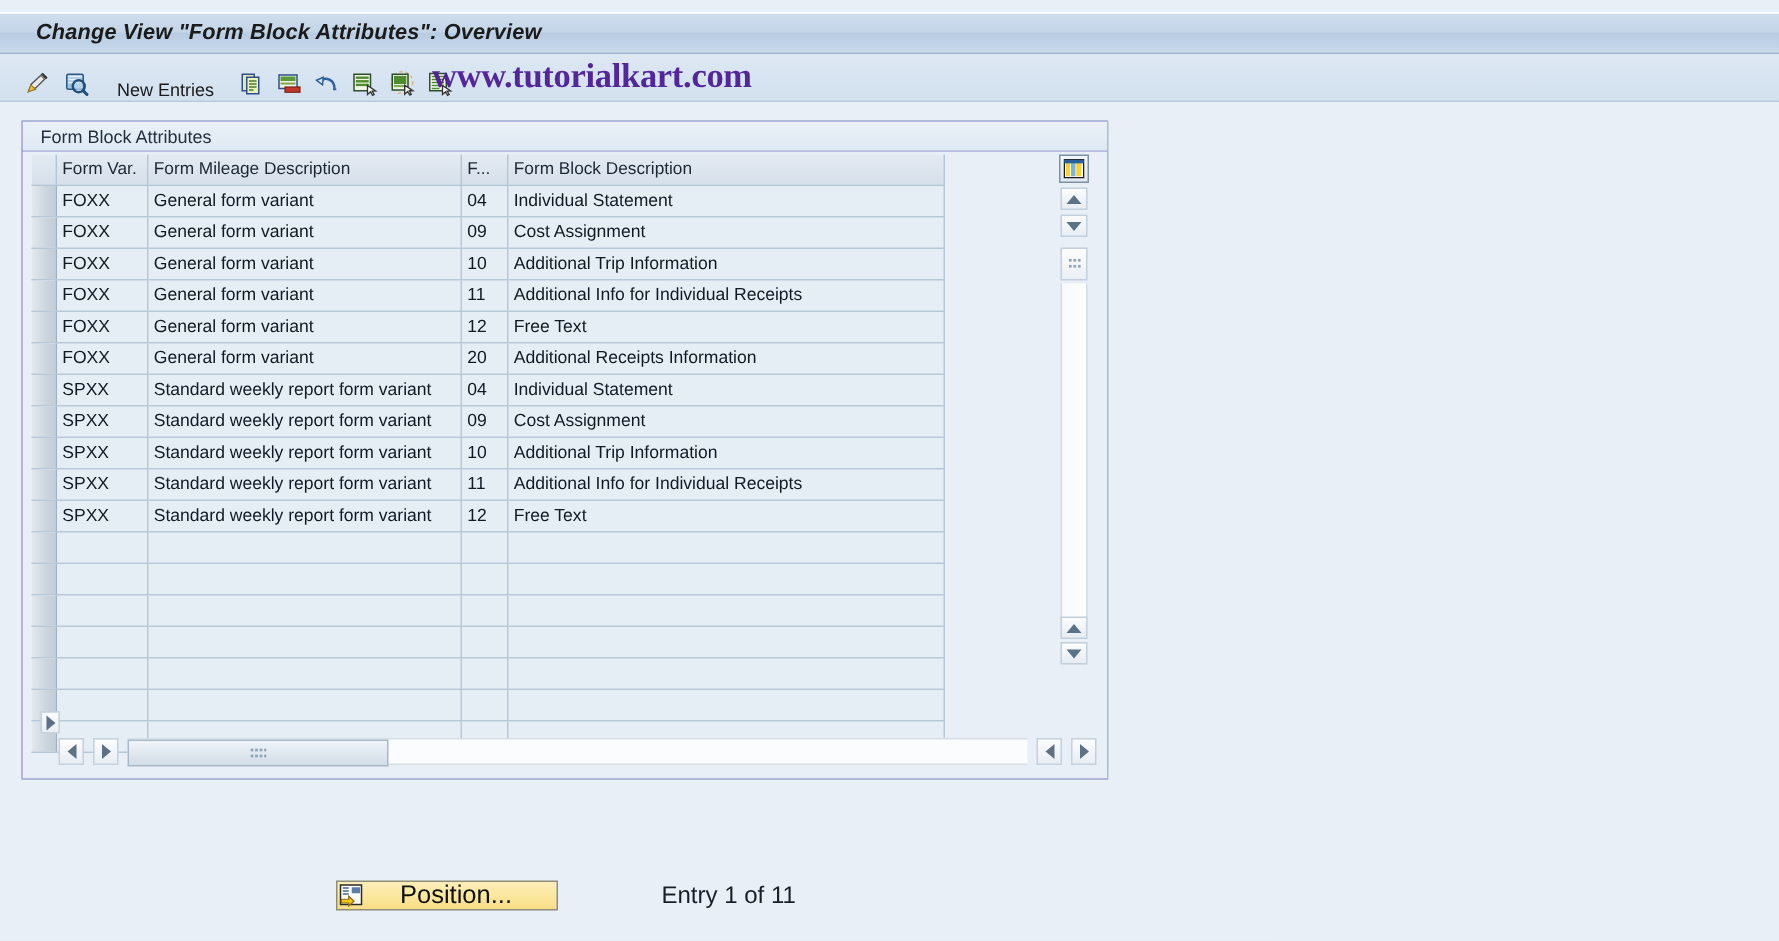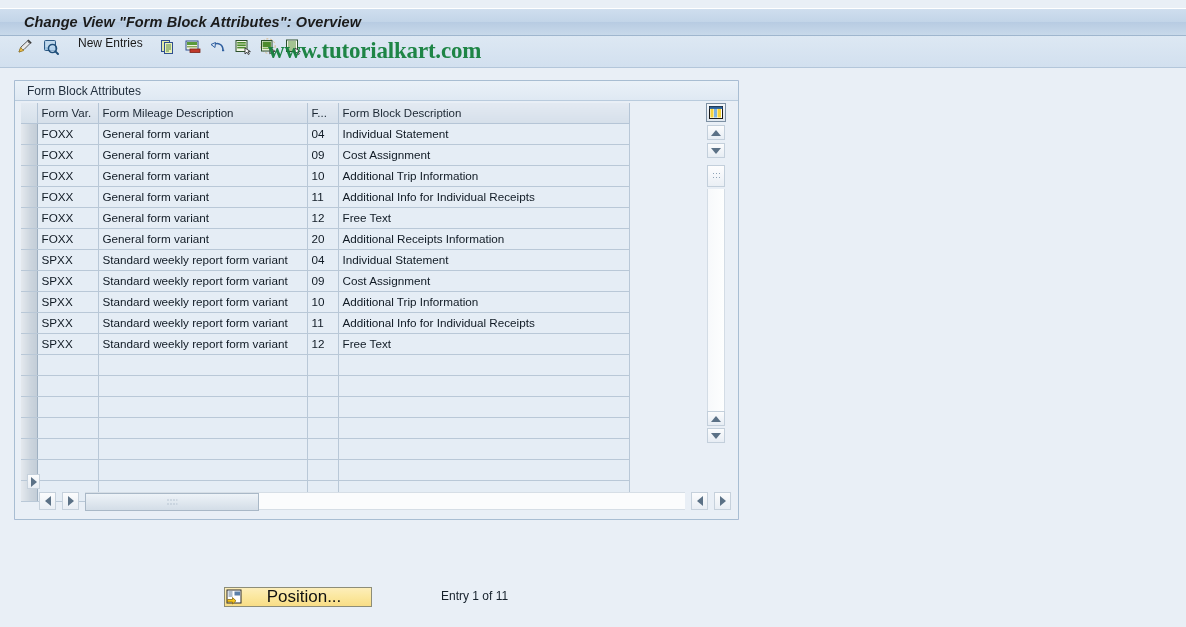--- a/index.html
+++ b/index.html
@@ -34,21 +34,21 @@
     letter-spacing: 0.1px;
     white-space: nowrap;
   }
 
   
   .toolbar {
     position: absolute; left: 0; top: 36px;
     width: 1186px; height: 32px;
     background: linear-gradient(to bottom, #dde8f3 0%, #d2e0ef 100%);
     border-bottom: 1px solid #b3c6da;
-    display: flex; align-items: flex-start;
+    display: flex; align-items: flex-end;
     padding-left: 14px;
   }
   .tbtn {
     width: 22px; height: 22px;
     display: inline-flex; align-items: center; justify-content: center;
     margin-right: 4px;
     cursor: pointer;
     position: relative;
   }
   .newentries {
@@ -56,25 +56,25 @@
     color: #1a1a1a;
     margin: 0 10px 0 12px;
     white-space: nowrap;
     cursor: pointer;
   }
   .tbgrp { display: flex; align-items: center; margin-left: 4px; }
   .tbgrp .tbtn { margin-right: 3px; }
 
   .watermark {
     position: absolute;
-    left: 268px; top: 38px;
+    left: 288px; top: 38px;
     font-family: "Liberation Serif", serif;
     font-weight: bold;
     font-size: 23px;
-    color: #15803d;
+    color: #4c1d95;
     letter-spacing: -0.2px;
     white-space: nowrap;
     pointer-events: none;
     opacity: .95;
   }
 
   
   .panel {
     position: absolute;
     left: 14px; top: 80px;
@@ -264,21 +264,21 @@
     cursor: pointer;
     font-size: 17px;
     color: #111;
   }
   .posbtn .pico {
     width: 17px; height: 16px; margin-left: 1px; flex: 0 0 auto;
   }
   .posbtn .plabel { flex: 1 1 auto; text-align: center; padding-right: 6px; }
   .entrytxt {
     position: absolute; left: 441px; top: 589px;
-    font-size: 12px; color: #15202b; white-space: nowrap;
+    font-size: 16px; color: #15202b; white-space: nowrap;
   }
 </style>
 </head>
 <body>
 
 <div id="app">
 
   <div class="titlebar">
     <div class="ttl">Change View "Form Block Attributes": Overview</div>
   </div>

